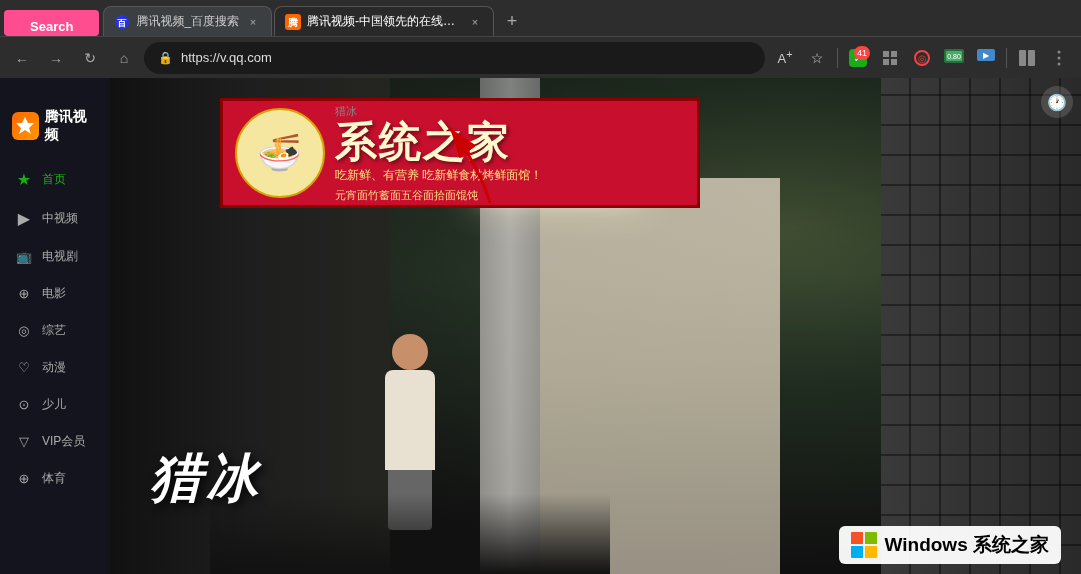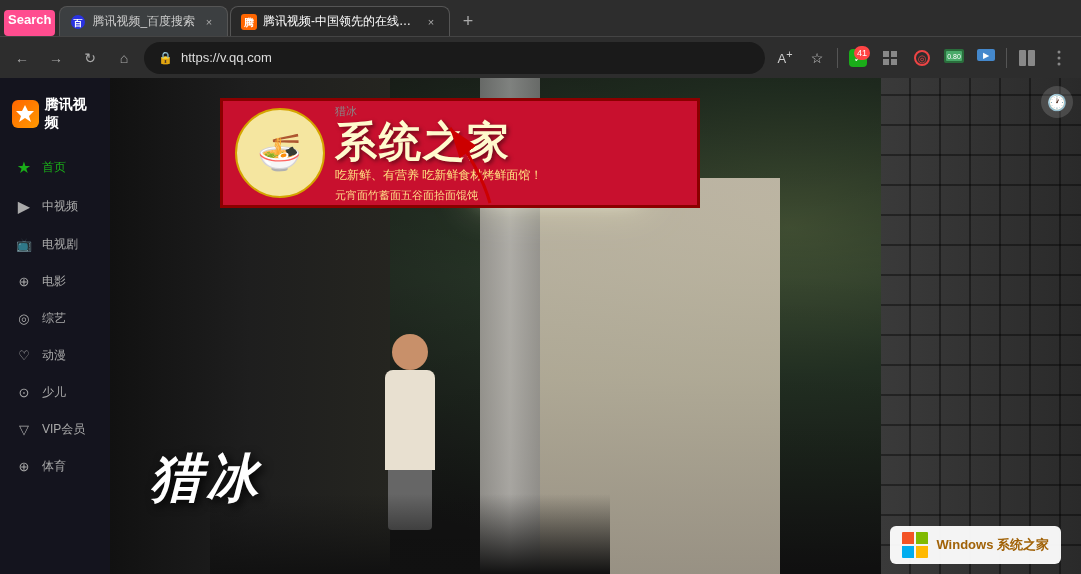--- a/index.html
+++ b/index.html
@@ -43,24 +43,24 @@
       display: flex; align-items: center; justify-content: center;
       font-size: 11px; color: #aaa; cursor: pointer; flex-shrink: 0;
     }
     .tab-new { width: 32px; height: 30px; display: flex; align-items: center; justify-content: center; color: #aaa; cursor: pointer; font-size: 18px; }
 
     
     .tab-search-btn {
       background: #ff4d8f;
       color: white;
       border-radius: 4px;
-      padding: 2px 4px;
+      padding: 2px 26px;
       font-size: 13px;
       font-weight: bold;
-      display: flex; align-items: flex-start;
+      display: flex; align-items: flex-end;
       height: 26px;
       margin: 4px 4px 0 4px;
     }
 
     
     .address-bar {
       display: flex;
       align-items: center;
       background: #2d2d2d;
       height: 42px;
@@ -105,21 +105,21 @@
       height: calc(574px - 78px);
       position: relative;
     }
 
     
     .sidebar {
       width: 110px;
       background: rgba(20, 20, 30, 0.92);
       display: flex;
       flex-direction: column;
-      padding-top: 8px;
+      padding-top: 20px;
       flex-shrink: 0;
       z-index: 10;
     }
     .logo-area {
       display: flex;
       align-items: center;
       padding: 10px 12px 16px;
       gap: 6px;
     }
     .logo-icon {
@@ -328,21 +328,21 @@
       grid-template-columns: 1fr 1fr;
       grid-template-rows: 1fr 1fr;
       gap: 2px;
       width: 26px;
       height: 26px;
     }
     .win-logo-icon div:nth-child(1) { background: #f35325; border-radius: 1px 0 0 0; }
     .win-logo-icon div:nth-child(2) { background: #80ba01; border-radius: 0 1px 0 0; }
     .win-logo-icon div:nth-child(3) { background: #00adef; border-radius: 0 0 0 1px; }
     .win-logo-icon div:nth-child(4) { background: #ffb900; border-radius: 0 0 1px 0; }
-    .win-text { font-weight: bold; color: #a16207; font-size: 13px; }
+    .win-text { font-weight: bold; color: #000000; font-size: 19px; }
 
     
     .red-arrow-svg {
       position: absolute;
       top: 30px;
       left: 290px;
       width: 120px;
       height: 100px;
       z-index: 200;
       pointer-events: none;

